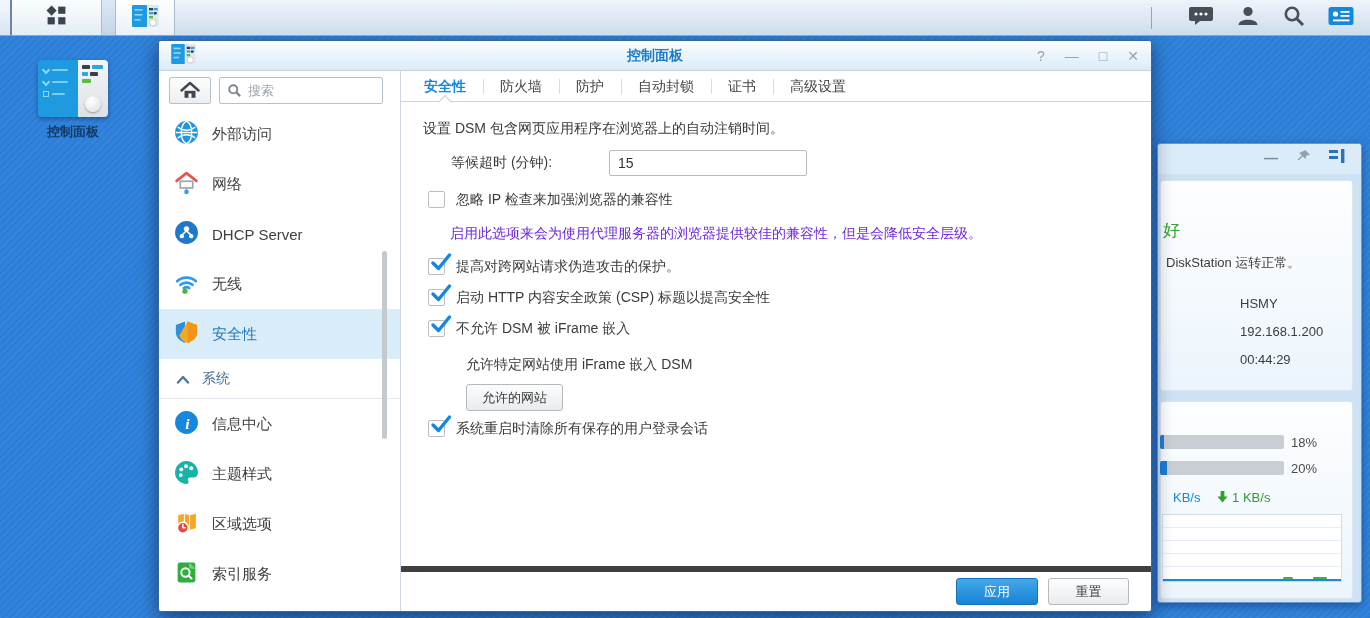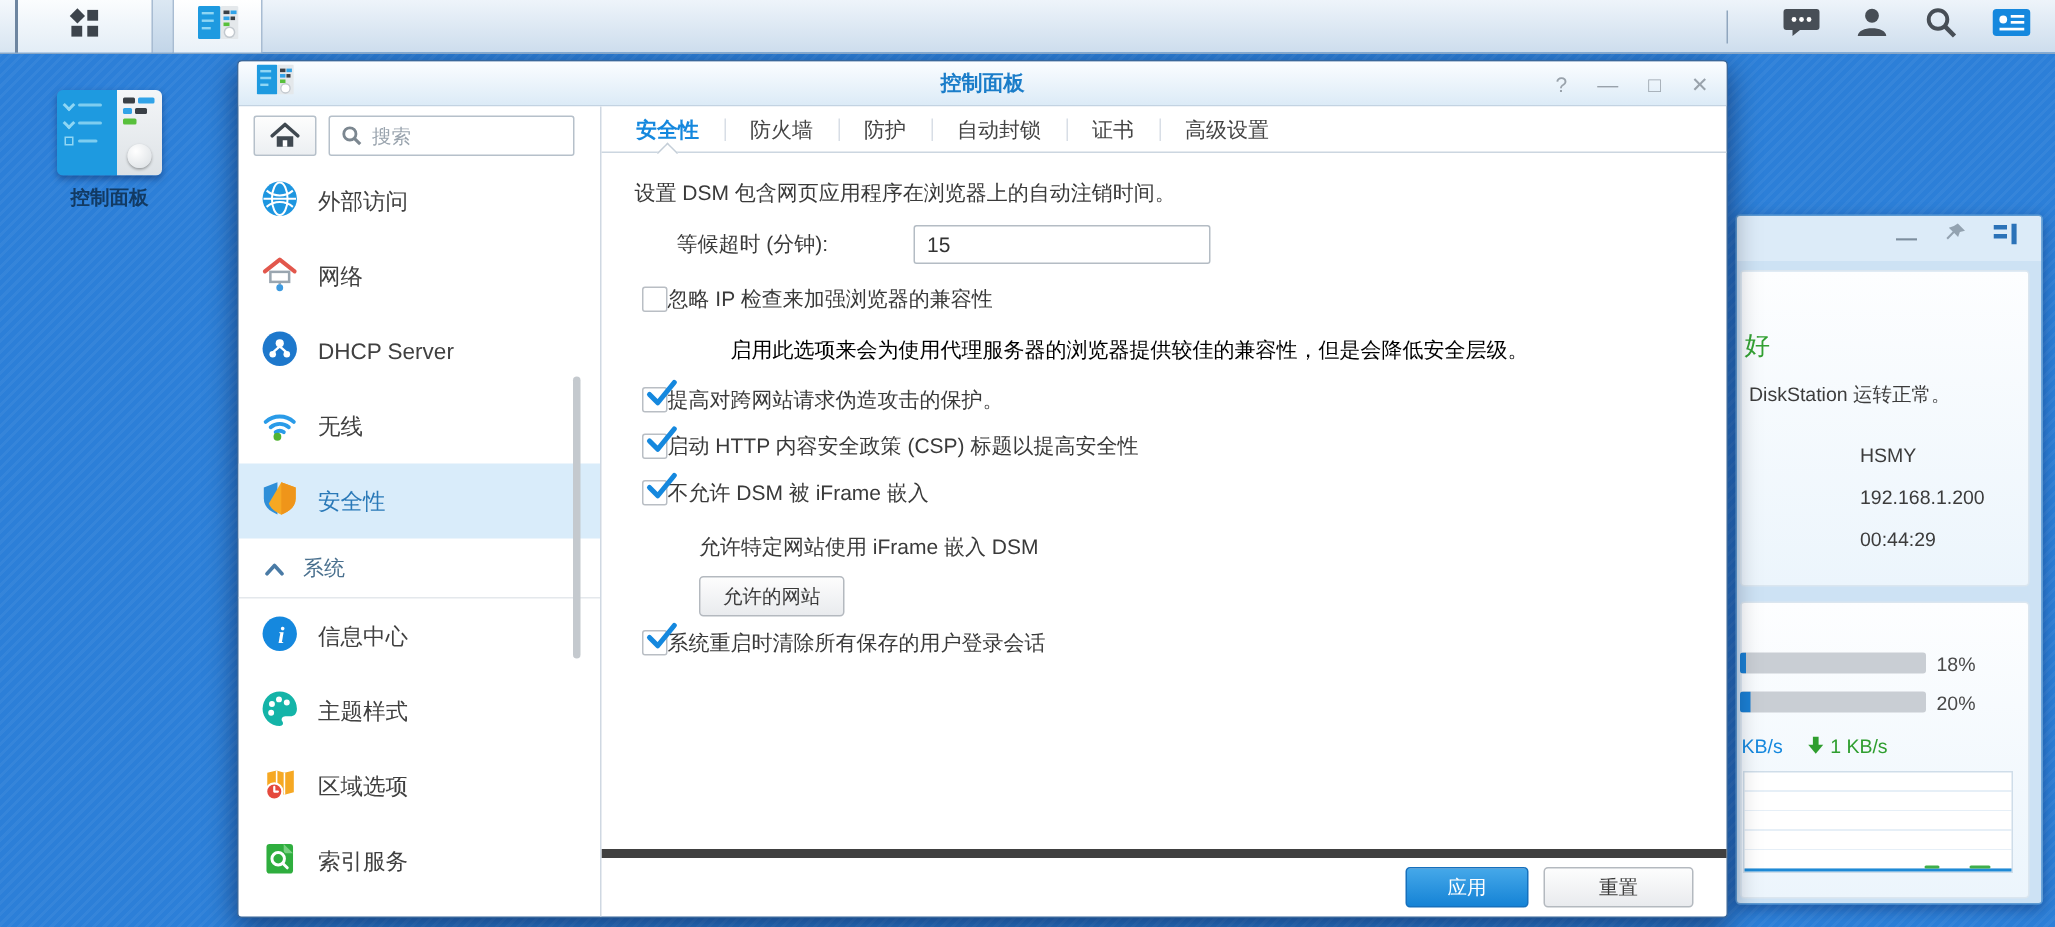--- a/index.html
+++ b/index.html
@@ -50,21 +50,21 @@
   .wg-box { position:absolute; left:2px; width:193px; background:linear-gradient(180deg,#fdfeff,#ecf5fc);
     border:1px solid #dbe6ef; border-radius:3px; font-size:13px; color:#3c3c3c; }
   .wg-health { top:36px; height:211px; }
   .wg-status { position:absolute; left:2px; top:38px; font-size:17px; color:#33a133; }
   .wg-msg { position:absolute; left:5px; top:73px; white-space:nowrap; }
   .wg-val { position:absolute; left:79px; white-space:nowrap; }
   .wg-resource { top:257px; height:198px; }
   .res-track { position:absolute; left:-1px; width:124px; height:14px; background:#c9ced4; border-radius:2px; overflow:hidden; }
   .res-fill { position:absolute; left:0; top:0; bottom:0; background:#1b7fd2; }
   .res-label { position:absolute; left:130px; font-size:13px; color:#4a4a4a; }
-  .net-row { position:absolute; top:88px; left:0; white-space:nowrap; font-size:13px; }
+  .net-row { position:absolute; top:88px; left:12px; white-space:nowrap; font-size:13px; }
   .net-up { color:#1588de; }
   .net-down { color:#2f9e2f; margin-left:17px; }
   .res-chart { position:absolute; left:1px; top:112px; width:180px; height:68px; background:#fff;
     border:1px solid #cfdde9;
     background-image:repeating-linear-gradient(180deg,#ffffff 0 12px,#e6eff7 12px 13px); }
   .chart-line { position:absolute; left:0; right:0; bottom:0; height:2px; background:#1e8ad6; }
   .chart-blip { position:absolute; bottom:2px; height:2px; background:#3fae49; border-radius:1px; }
 
   
   .window { position:absolute; left:158px; top:40px; width:994px; height:572px; z-index:5;
@@ -105,38 +105,38 @@
   .tab.active::after { content:""; position:absolute; left:50%; margin-left:-5px; bottom:-6px;
     width:9px; height:9px; background:#fff; border-left:1px solid #c4ced8; border-top:1px solid #c4ced8;
     transform:rotate(45deg); }
 
   .form { flex:1; padding:18px 24px 0 22px; font-size:14px; color:#3a3a3a; overflow:hidden; }
   .intro { margin-bottom:1px; }
   .timeout-row { display:flex; align-items:center; margin:12px 0 10px 28px; }
   .timeout-label { width:158px; }
   .timeout-input { width:198px; height:26px; border:1px solid #b4bcc4; border-radius:2px; padding:0 8px;
     font-size:14px; color:#333; font-family:inherit; }
-  .cb-row { display:flex; align-items:flex-start; margin:14px 0 0 5px; }
+  .cb-row { display:flex; align-items:flex-start; gap:11px; margin:14px 0 0 5px; }
   .cb-row.tight { margin-top:12px; }
   .checkbox { position:relative; width:17px; height:17px; flex:0 0 17px; background:#fff;
     border:1px solid #b9bec4; border-radius:2px; cursor:pointer; margin-top:1px; }
   .checkbox svg { display:none; position:absolute; left:1px; top:-6px; overflow:visible; }
   .checkbox.on svg { display:block; }
   .cb-label { line-height:19px; }
-  .note { margin:16px 0 0 64px; color:#000000; }
+  .note { margin:16px 0 0 27px; color:#6d28d9; }
   .iframe-label { margin:18px 0 0 43px; }
   .btn-row { margin:10px 0 0 43px; }
   .btn { display:inline-block; height:27px; line-height:25px; padding:0 15px; font-size:13px; color:#3a3a3a;
     background:linear-gradient(180deg,#fdfdfd,#e9ebee); border:1px solid #b4b9bf; border-radius:3px;
     cursor:pointer; font-family:inherit; }
   .footer { flex:0 0 45px; border-top:6px solid #404040; display:flex; align-items:center;
     justify-content:flex-end; gap:10px; padding-right:22px; }
   .btn.primary { width:82px; text-align:center; padding:0;
     background:linear-gradient(180deg,#45a8e9,#1583d6); border:1px solid #1570bd; color:#fff; }
-  .btn.secondary { width:100px; text-align:center; padding:0; }
+  .btn.secondary { width:81px; text-align:center; padding:0; }
 </style>
 </head>
 <body>
 
 <div class="taskbar">
   <div class="tb-edge"></div>
   <div class="task-btn menu">
     <span>
       <svg width="23" height="23" viewBox="0 0 23 23">
         <rect x="3" y="3" width="7.2" height="7.2" fill="#3d444c" transform="rotate(45 6.6 6.6)"></rect>

